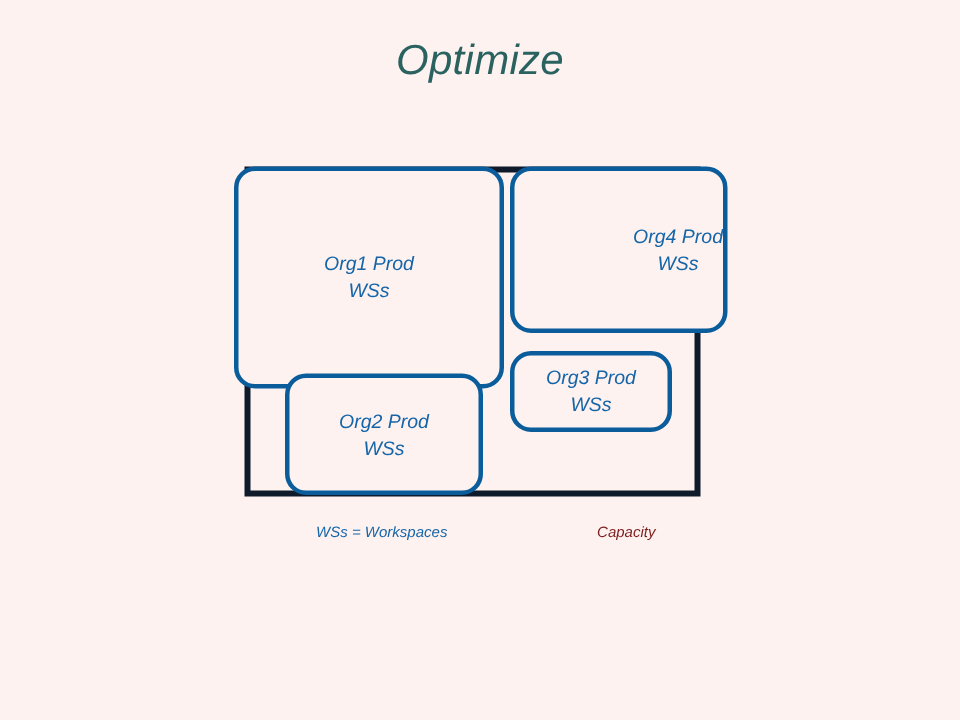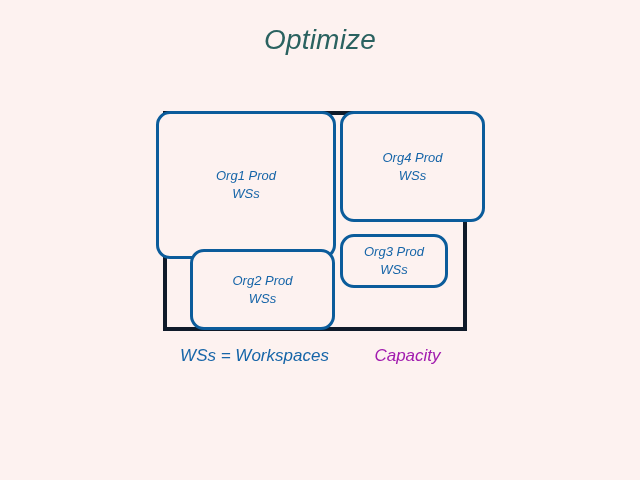--- a/index.html
+++ b/index.html
@@ -73,50 +73,50 @@
   }
 
   .org-label {
     white-space: pre-line;
     pointer-events: none;
   }
 
   
   #box-capacity  { left: 163px; top: 111px; width: 304px; height: 220px; }
   #box-org1      { left: 156px; top: 111px; width: 180px; height: 148px; }
-  #box-org4      { left: 340px; top: 111px; width: 145px; height: 111px; }
+  #box-org4      { left: 340px; top: 111px; width: 145px; height: 111px; justify-content: flex-end; }
   #box-org3      { left: 340px; top: 234px; width: 108px; height:  54px; justify-content: center; }
-  #box-org2      { left: 190px; top: 249px; width: 145px; height:  81px; text-align: center; }
+  #box-org2      { left: 190px; top: 249px; width: 132px; height:  81px; text-align: center; }
 
   
   #legend {
     position: absolute;
     left: 163px;
     top: 346px;
     width: 310px;
     height: 22px;
   }
   .legend-item {
     position: absolute;
     top: 0;
-    font-size: 17px;
+    font-size: 10px;
     line-height: 20px;
     white-space: pre;
   }
   #legend-workspaces {
     left: 0;
     width: 183px;
     text-align: center;
     color: #1665a8;
   }
   #legend-capacity {
-    left: 181px;
+    left: 191px;
     width: 127px;
     text-align: center;
-    color: #a21caf;
+    color: #7f1d1d;
   }
 </style>
 </head>
 <body>
 
 <div id="canvas">
 
   <div id="diagram-title">Optimize</div>
 
   <div id="diagram-area">

